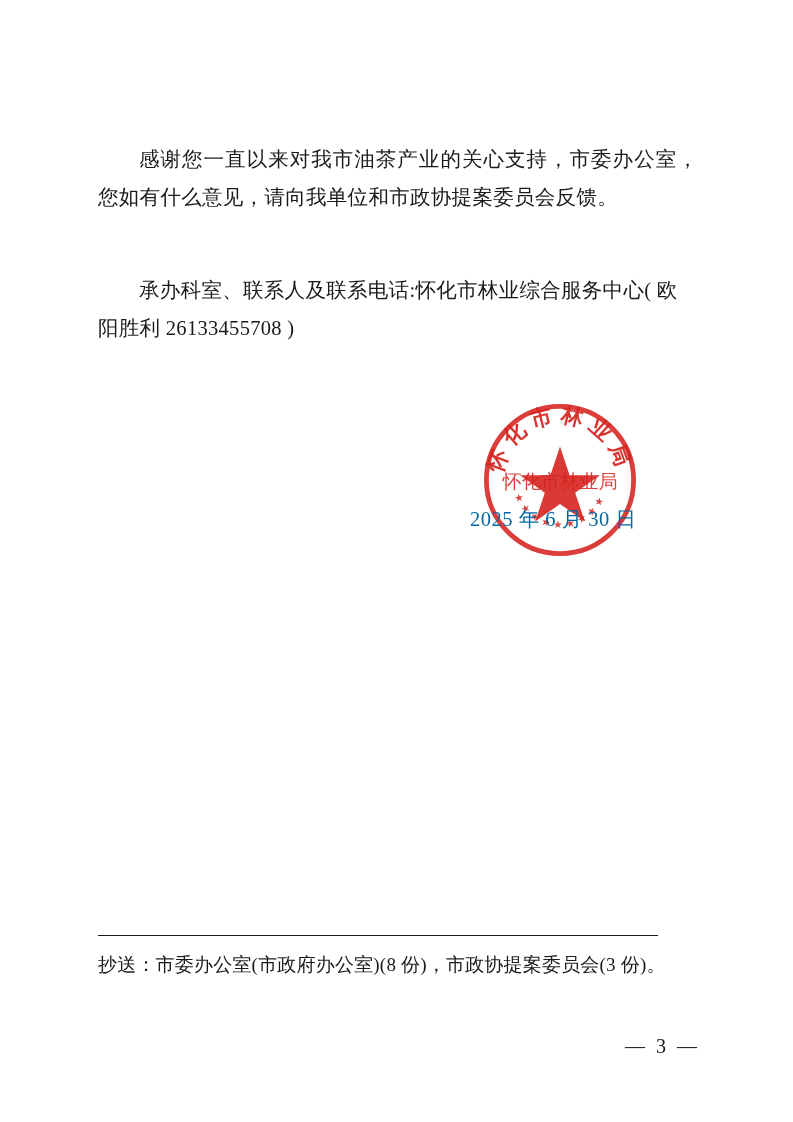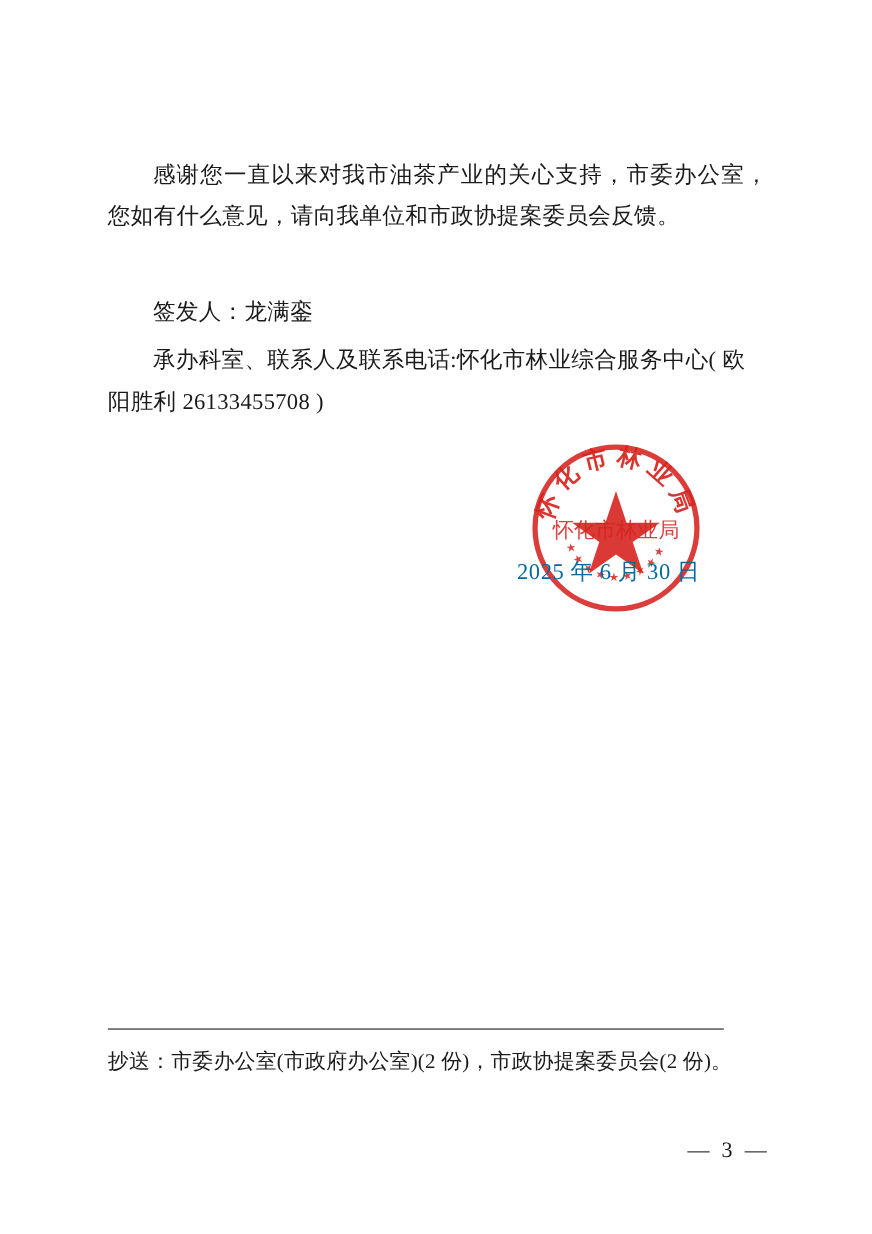--- a/index.html
+++ b/index.html
@@ -106,21 +106,20 @@
 </head>
 <body>
 
 <div class="page">
 
   <div class="body-text">
     <div class="indent2">感谢您一直以来对我市油茶产业的关心支持，市委办公室，您如有什么意见，请向我单位和市政协提案委员会反馈。</div>
   </div>
 
   <div class="sign-block">
-    <div class="sign-line">签发人：龙满銮</div>
     <div class="contact-line">承办科室、联系人及联系电话:怀化市林业综合服务中心( 欧</div>
     <div class="contact-cont">阳胜利 26133455708 )</div>
   </div>
 
   <div class="seal-area">
     <svg class="seal" viewBox="0 0 200 200">
       <defs>
         <path id="arcTop" d="M 28,100 A 72,72 0 0 1 172,100" fill="none"></path>
         <path id="arcBottom" d="M 40,100 A 60,60 0 0 0 160,100" fill="none"></path>
       </defs>
@@ -132,17 +131,17 @@
       <text font-family="'Liberation Serif', serif" font-size="13" fill="#d6231f" opacity="0.85" letter-spacing="5">
         <textPath href="#arcBottom" startOffset="50%" text-anchor="middle">★★★★★★★★★</textPath>
       </text>
       <text x="100" y="110" text-anchor="middle" font-family="'Liberation Serif', serif" font-size="24" fill="#d6231f" opacity="0.85">怀化市林业局</text>
     </svg>
     <div class="date-line">2025 年 6 月 30 日</div>
   </div>
 
   <div class="footer-rule"></div>
 
-  <div class="cc-line">抄送：市委办公室(市政府办公室)(2 份)，市政协提案委员会(2 份)。</div>
+  <div class="cc-line">抄送：市委办公室(市政府办公室)(8 份)，市政协提案委员会(3 份)。</div>
 
   <div class="page-number">— 3 —</div>
 
 </div>
 
 </body></html>

